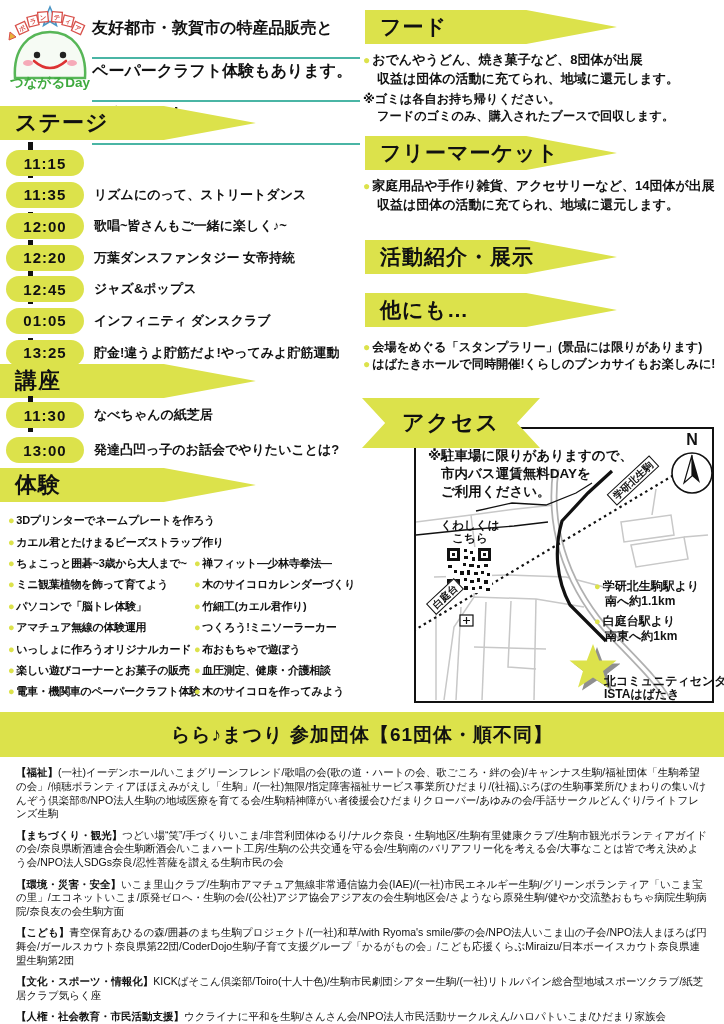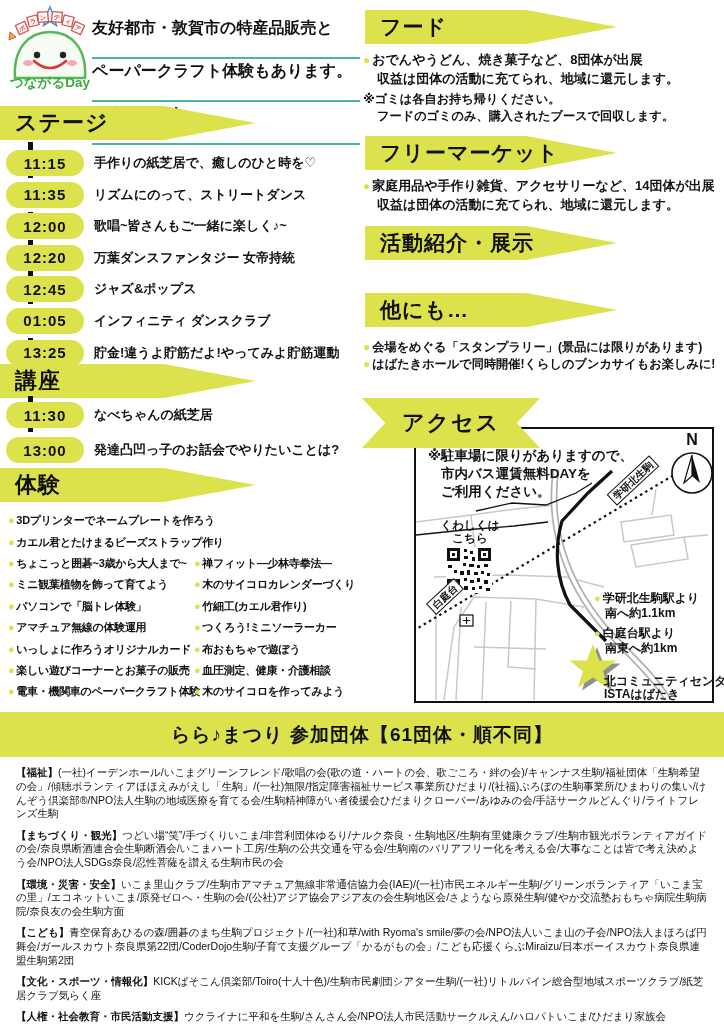--- a/index.html
+++ b/index.html
@@ -61,21 +61,21 @@
   .parking .indent2{padding-left:13px;}
   .qr-cap{position:absolute;left:18px;top:90px;width:72px;text-align:center;
     font-weight:bold;font-size:11.5px;line-height:13px;}
   .qr{position:absolute;left:30px;top:118px;}
   .compass{position:absolute;left:254px;top:2px;text-align:center;font-weight:bold;font-size:16px;}
   .st-label{position:absolute;background:#fff;border:1.5px solid #111;
     font-weight:bold;font-size:10px;line-height:11px;padding:1px 3px;text-align:center;white-space:nowrap;}
   .gakken{left:188px;top:44px;transform:rotate(-43deg);}
   .shiraniwa{left:10px;top:160px;transform:rotate(-43deg);}
   .map-points{position:absolute;left:178px;top:150px;}
-  .mp{font-weight:bold;font-size:12px;line-height:14.5px;white-space:nowrap;margin-top:12px;}
+  .mp{font-weight:bold;font-size:12px;line-height:14.5px;white-space:nowrap;}
   .mp .l2{padding-left:11px;}
   .mp+.mp{margin-top:6px;}
   .star-wrap{position:absolute;left:146px;top:210px;}
   .venue{position:absolute;left:188px;top:238px;font-weight:bold;font-size:12px;line-height:12.5px;white-space:nowrap;margin-top:8px;}
 
   
   .bottom-banner{position:absolute;left:0;top:712px;width:724px;height:45px;background:var(--yg);
     display:flex;align-items:center;justify-content:center;
     font-weight:bold;font-size:19px;letter-spacing:1px;}
   .groups{position:absolute;left:16px;top:766px;width:692px;}
@@ -131,21 +131,20 @@
     <div>お楽しみに!</div>
   </div>
 
   <div class="arrow-banner" style="left:0;top:106px;width:256px;">
     <span>ステージ</span>
   </div>
   <div class="timeline" style="top:150px;">
     <div class="vdash"></div>
     <div class="trow">
         <span class="pill">11:15</span>
-        <span class="tlabel">手作りの紙芝居で、癒しのひと時を♡</span>
       </div>
     <div class="trow">
         <span class="pill">11:35</span>
         <span class="tlabel">リズムにのって、ストリートダンス</span>
       </div>
     <div class="trow">
         <span class="pill">12:00</span>
         <span class="tlabel">歌唱~皆さんもご一緒に楽しく♪~</span>
       </div>
     <div class="trow">
@@ -232,21 +231,21 @@
   </div>
 
   <div class="arrow-banner" style="left:365px;top:136px;width:252px;font-size:21px;">
     <span>フリーマーケット</span>
   </div>
   <div class="rblock" style="top:177px;">
     <div class="rline"><span class="dot">●</span><span>家庭用品や手作り雑貨、アクセサリーなど、14団体が出展</span></div>
     <div class="rline indent">収益は団体の活動に充てられ、地域に還元します。</div>
   </div>
 
-  <div class="arrow-banner" style="left:365px;top:226px;width:252px;font-size:21px;">
+  <div class="arrow-banner" style="left:365px;top:240px;width:252px;font-size:21px;">
     <span>活動紹介・展示</span>
   </div>
 
   <div class="arrow-banner" style="left:365px;top:293px;width:252px;font-size:21px;">
     <span>他にも…</span>
   </div>
   <div class="rblock" style="top:339px;">
     <div class="rline small"><span class="dot">●</span><span>会場をめぐる「スタンプラリー」(景品には限りがあります)</span></div>
     <div class="rline small"><span class="dot">●</span><span>はばたきホールで同時開催!くらしのブンカサイもお楽しみに!</span></div>
   </div>

